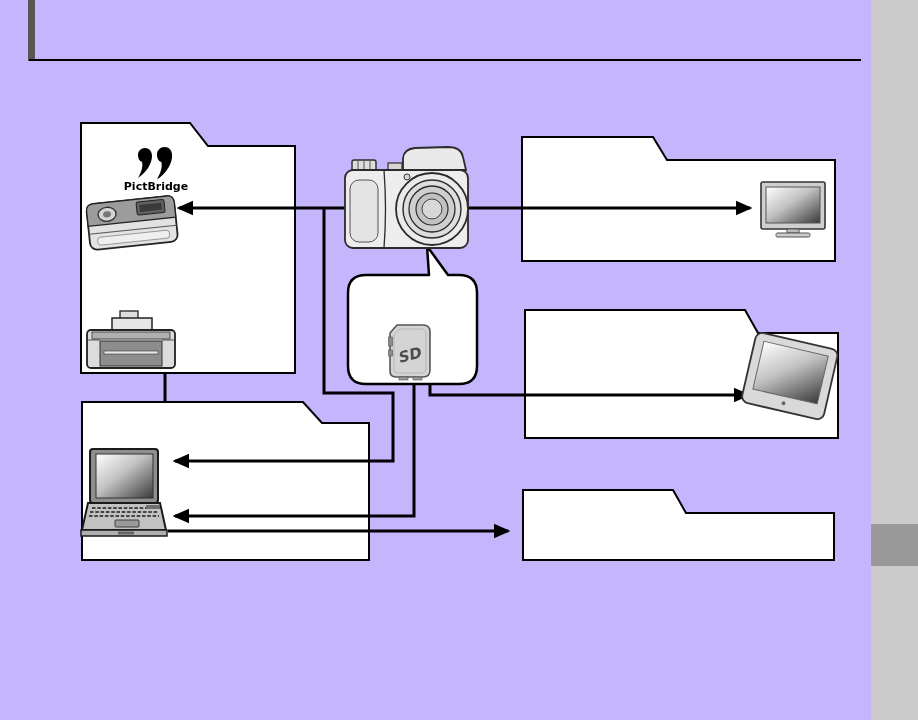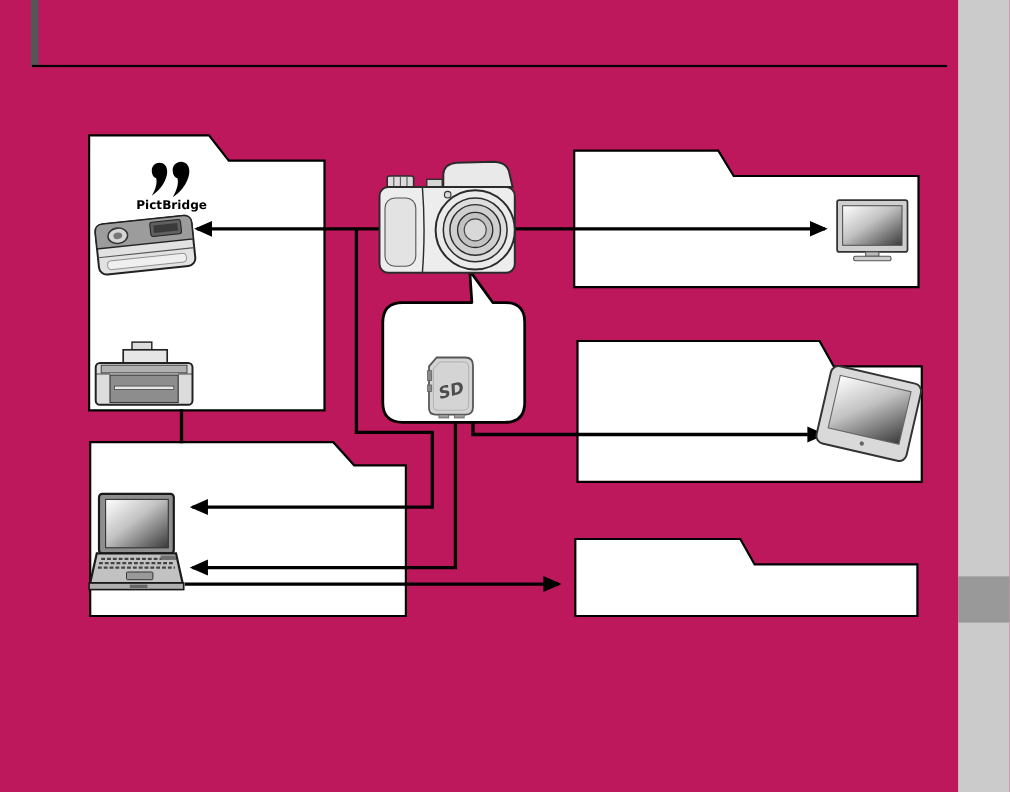--- a/index.html
+++ b/index.html
@@ -1,17 +1,17 @@
 <!DOCTYPE html>
 <html><head>
 <meta charset="utf-8">
 <style>
   html,body{margin:0;padding:0;background:#fff;}
   .page{
-    position:relative;width:918px;height:720px;background:#be185d;overflow:hidden;
+    position:relative;width:918px;height:720px;background:#c4b5fd;overflow:hidden;
     font-family:"DejaVu Sans", sans-serif;
   }
   .chapter-bar{position:absolute;left:28px;top:0;width:7px;height:61px;background:#565656;}
   .header-rule{position:absolute;left:29px;top:59px;width:832px;height:2px;background:#000;}
   .edge-band{position:absolute;left:871px;top:0;width:47px;height:720px;background:#cbcbcb;}
   .edge-tab{position:absolute;left:871px;top:524px;width:47px;height:42px;background:#999999;}
   svg.diagram{position:absolute;left:0;top:0;}
   .box{fill:#ffffff;stroke:#000000;stroke-width:2;}
   .balloon{fill:#ffffff;stroke:#000000;stroke-width:2.5;stroke-linejoin:round;}
   .flow{fill:none;stroke:#000000;stroke-width:3;}

